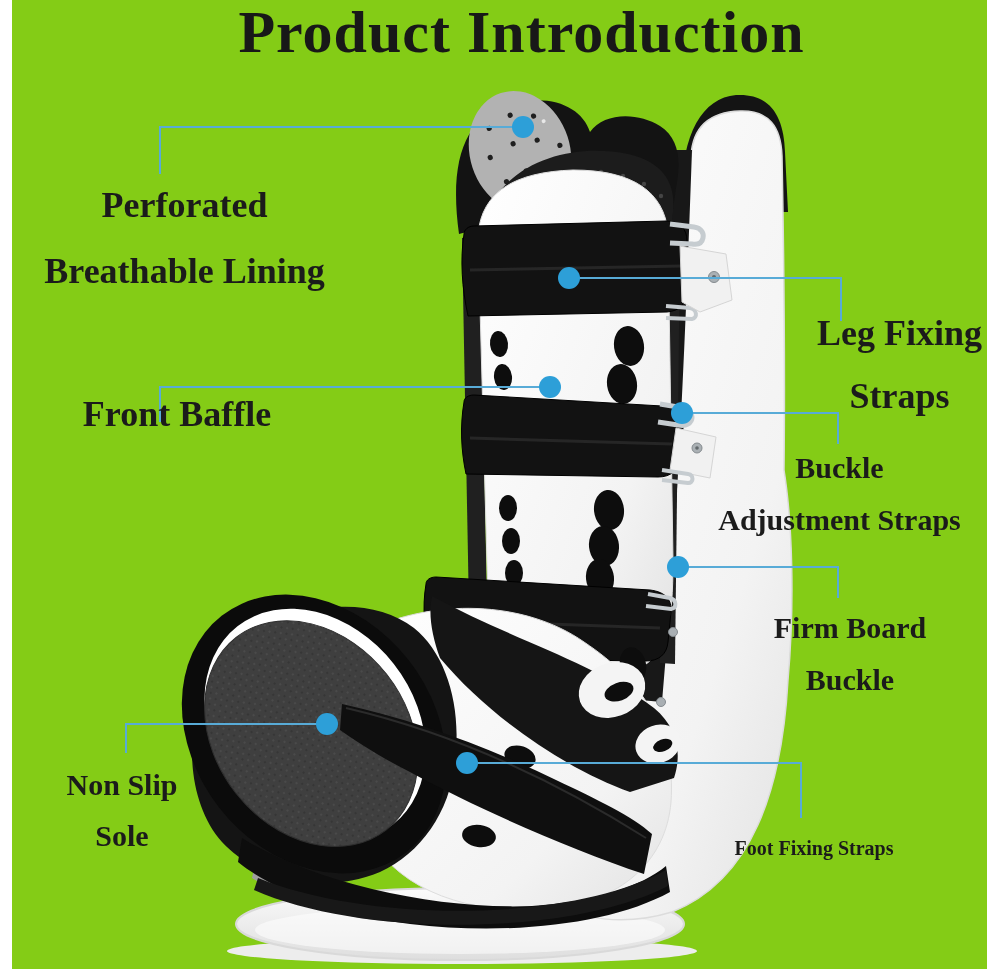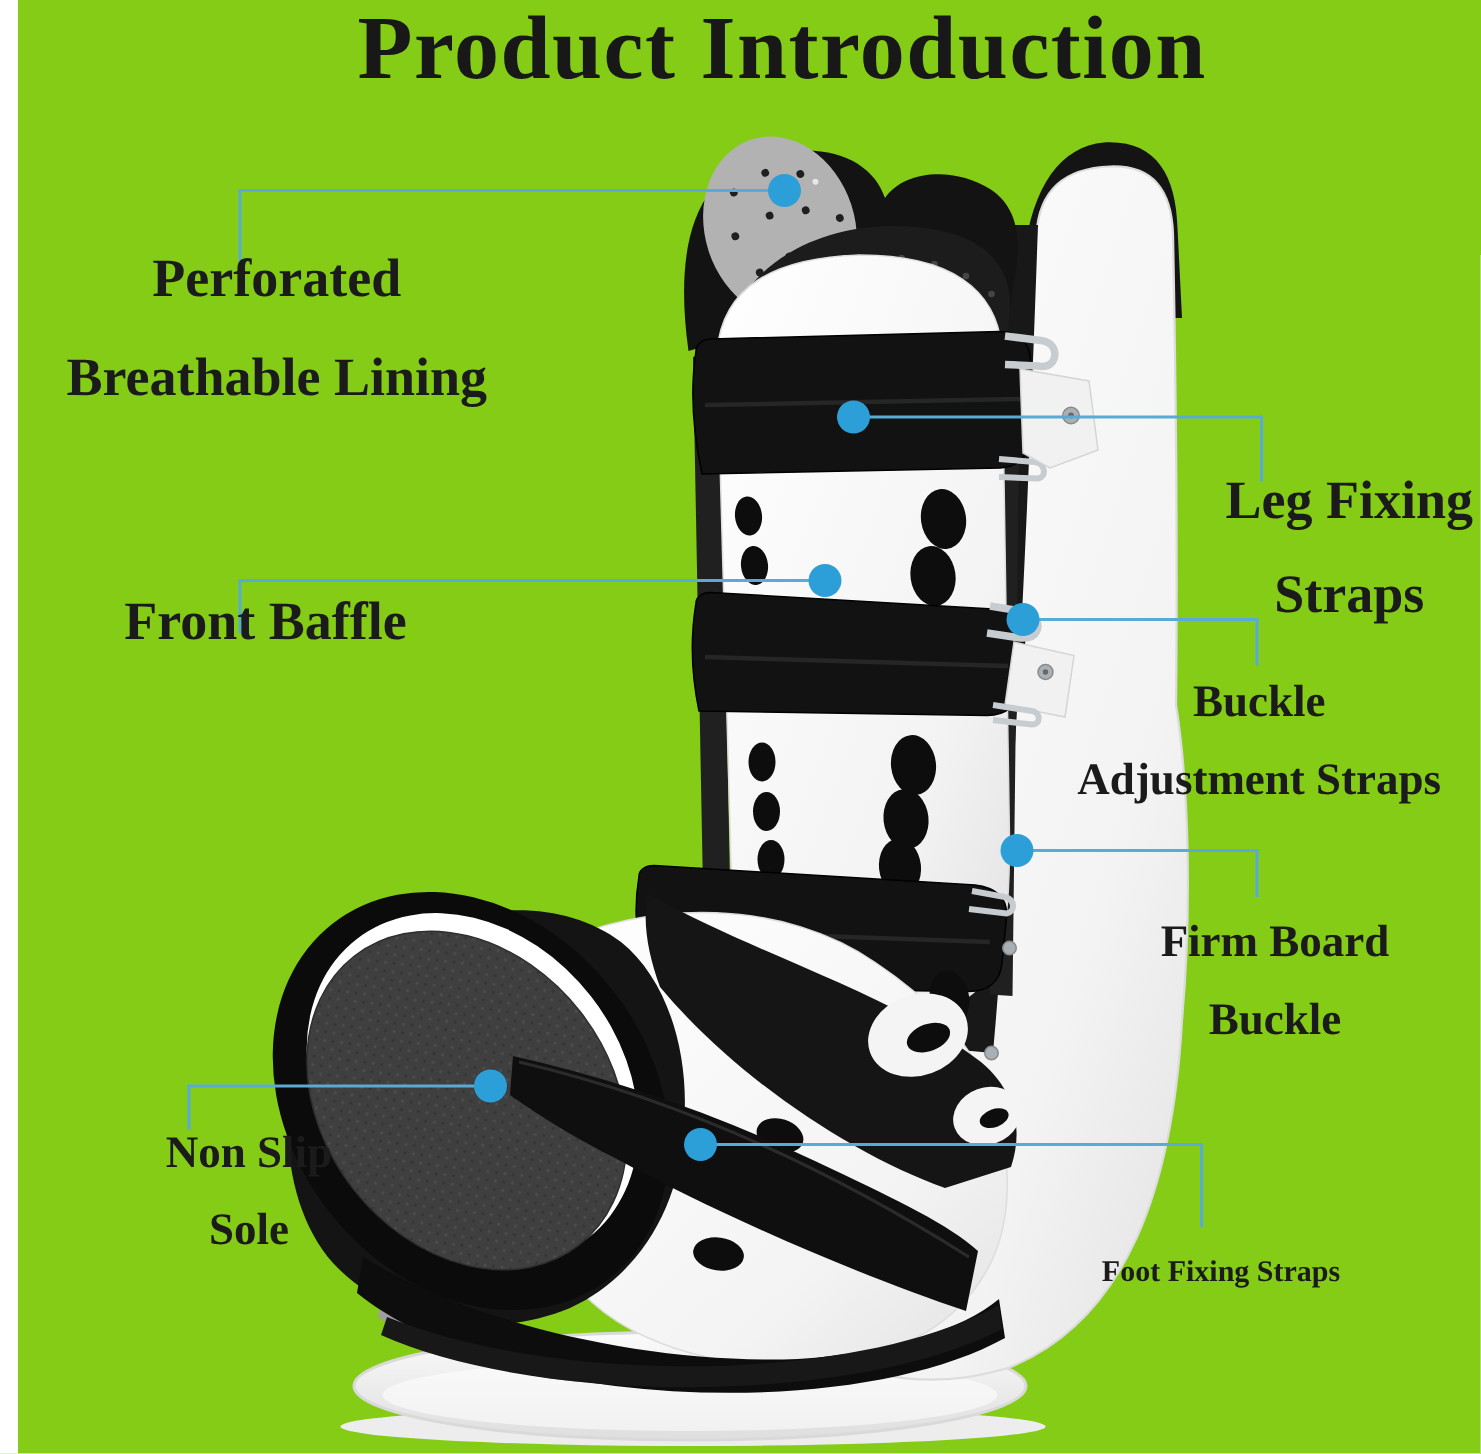--- a/index.html
+++ b/index.html
@@ -13,21 +13,21 @@
   .hline{height:2px;}
   .vline{width:2px;}
   .dot{position:absolute;width:22px;height:22px;border-radius:50%;background:var(--dot,#2d9fd8);}
   .label{position:absolute;text-align:center;font-weight:700;color:#1b1b1b;}
   .label-big{font-size:36px;line-height:66px;}
   .label-mid{font-size:30px;line-height:52px;}
   
   .c1 .hline{left:147px;top:126px;width:364px;}
   .c1 .vline{left:147px;top:126px;height:48px;}
   .c1 .dot{left:500px;top:116px;}
-  .c1 .label{left:0;top:152px;width:345px;}
+  .c1 .label{left:0;top:172px;width:345px;}
   
   .c2 .hline{left:557px;top:277px;width:273px;}
   .c2 .vline{left:828px;top:277px;height:44px;}
   .c2 .dot{left:546px;top:267px;}
   .c2 .label{left:740px;top:302px;width:295px;line-height:63px;}
   
   .c3 .hline{left:147px;top:386px;width:391px;}
   .c3 .vline{left:147px;top:386px;height:36px;}
   .c3 .dot{left:527px;top:376px;}
   .c3 .label{left:15px;top:380px;width:300px;line-height:68px;}
@@ -38,21 +38,21 @@
   .c4 .label{left:677px;top:442px;width:301px;}
   
   .c5 .hline{left:666px;top:566px;width:161px;}
   .c5 .vline{left:825px;top:566px;height:32px;}
   .c5 .dot{left:655px;top:556px;}
   .c5 .label{left:688px;top:602px;width:300px;}
   
   .c6 .hline{left:113px;top:723px;width:202px;}
   .c6 .vline{left:113px;top:723px;height:30px;}
   .c6 .dot{left:304px;top:713px;}
-  .c6 .label{left:0px;top:743px;width:220px;line-height:51px;padding-left:44px;}
+  .c6 .label{left:0px;top:759px;width:220px;line-height:51px;}
   
   .c7 .hline{left:455px;top:762px;width:335px;}
   .c7 .vline{left:788px;top:762px;height:56px;}
   .c7 .dot{left:444px;top:752px;}
   .c7 .label{left:652px;top:824px;width:300px;line-height:48px;font-size:20px;}
 </style>
 </head>
 <body>
 
 <div class="stage">

